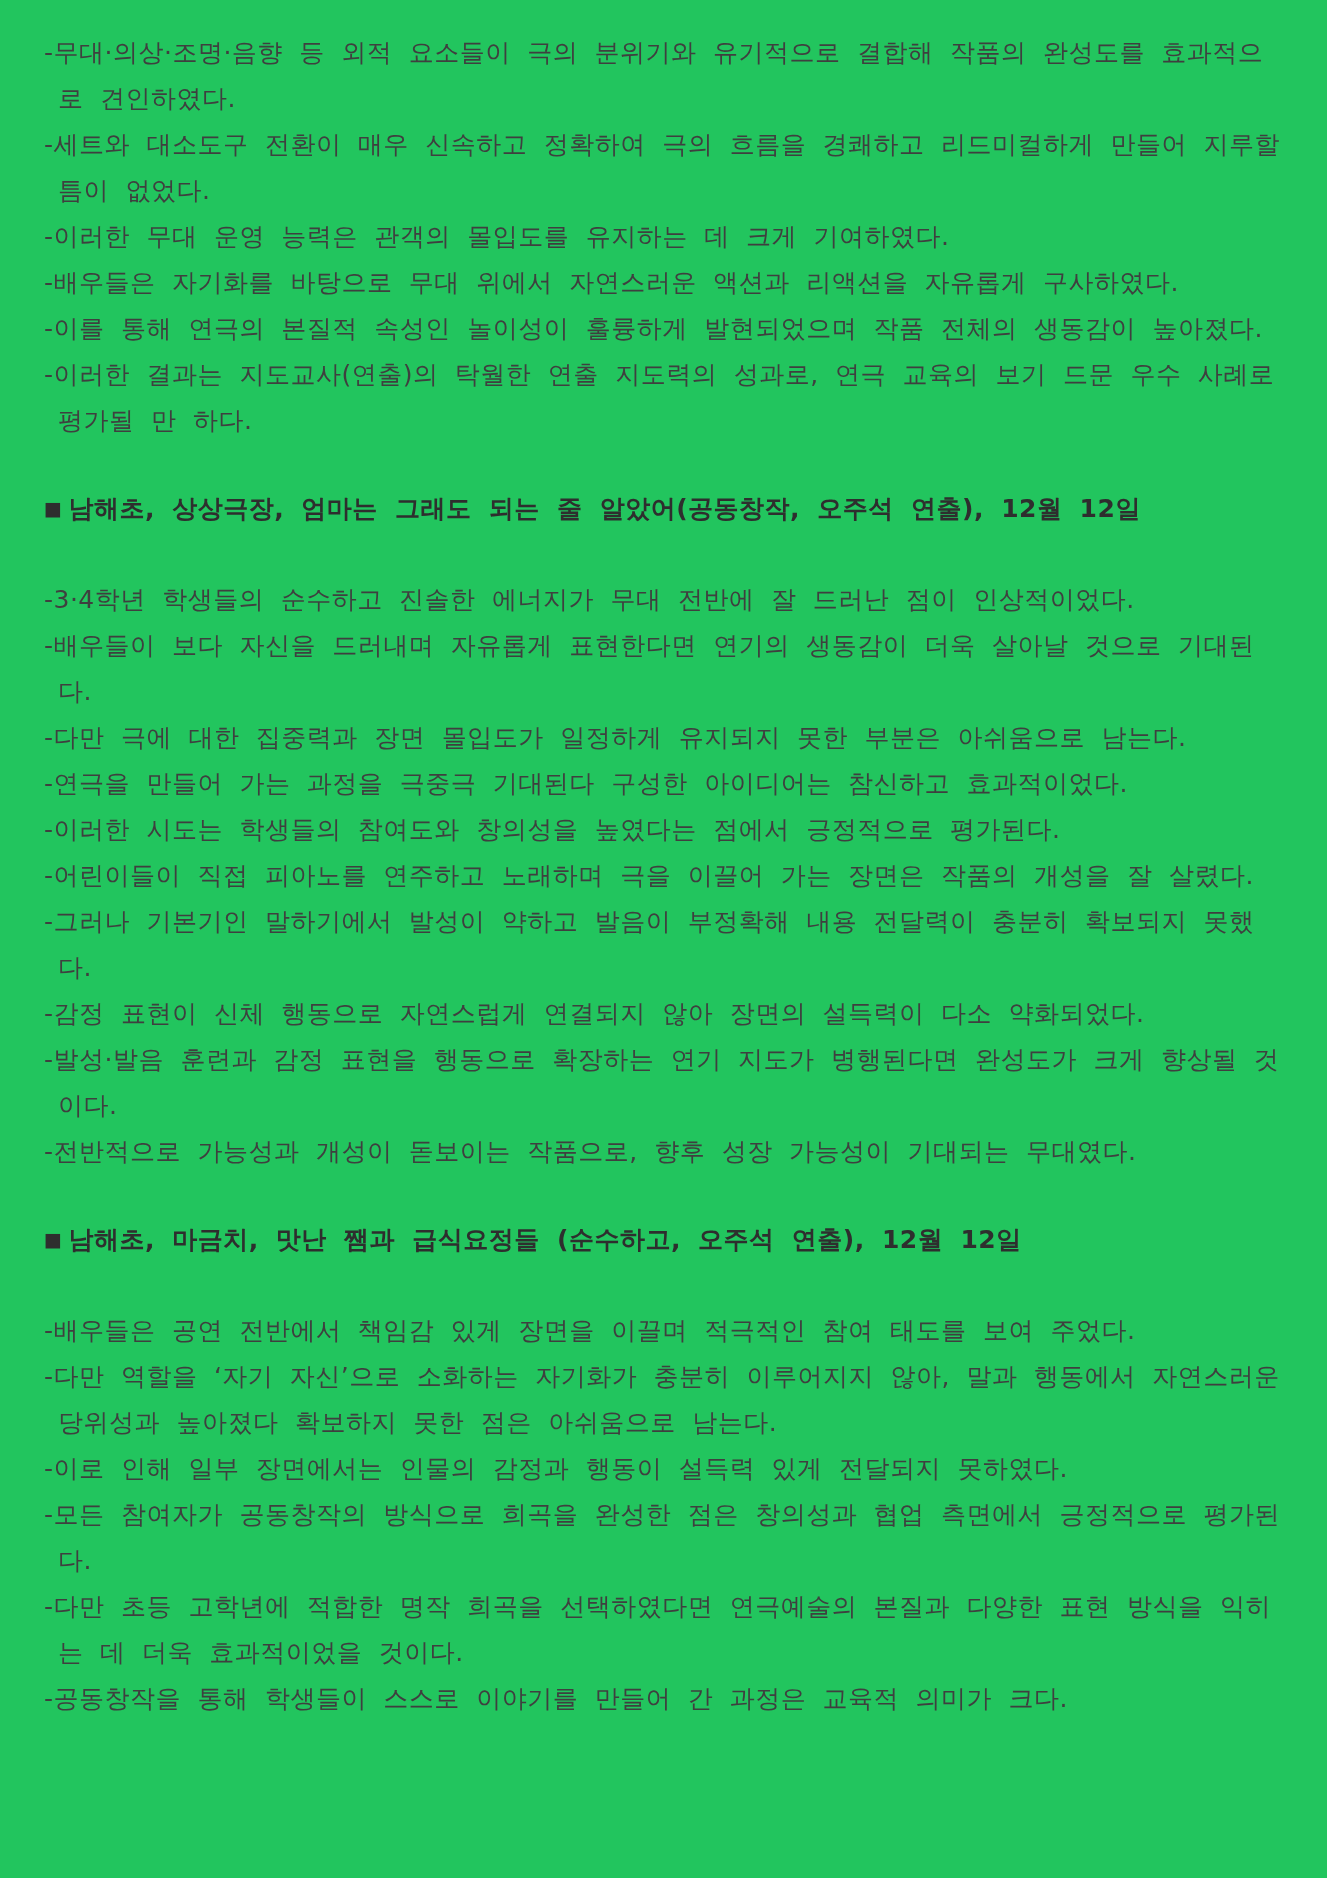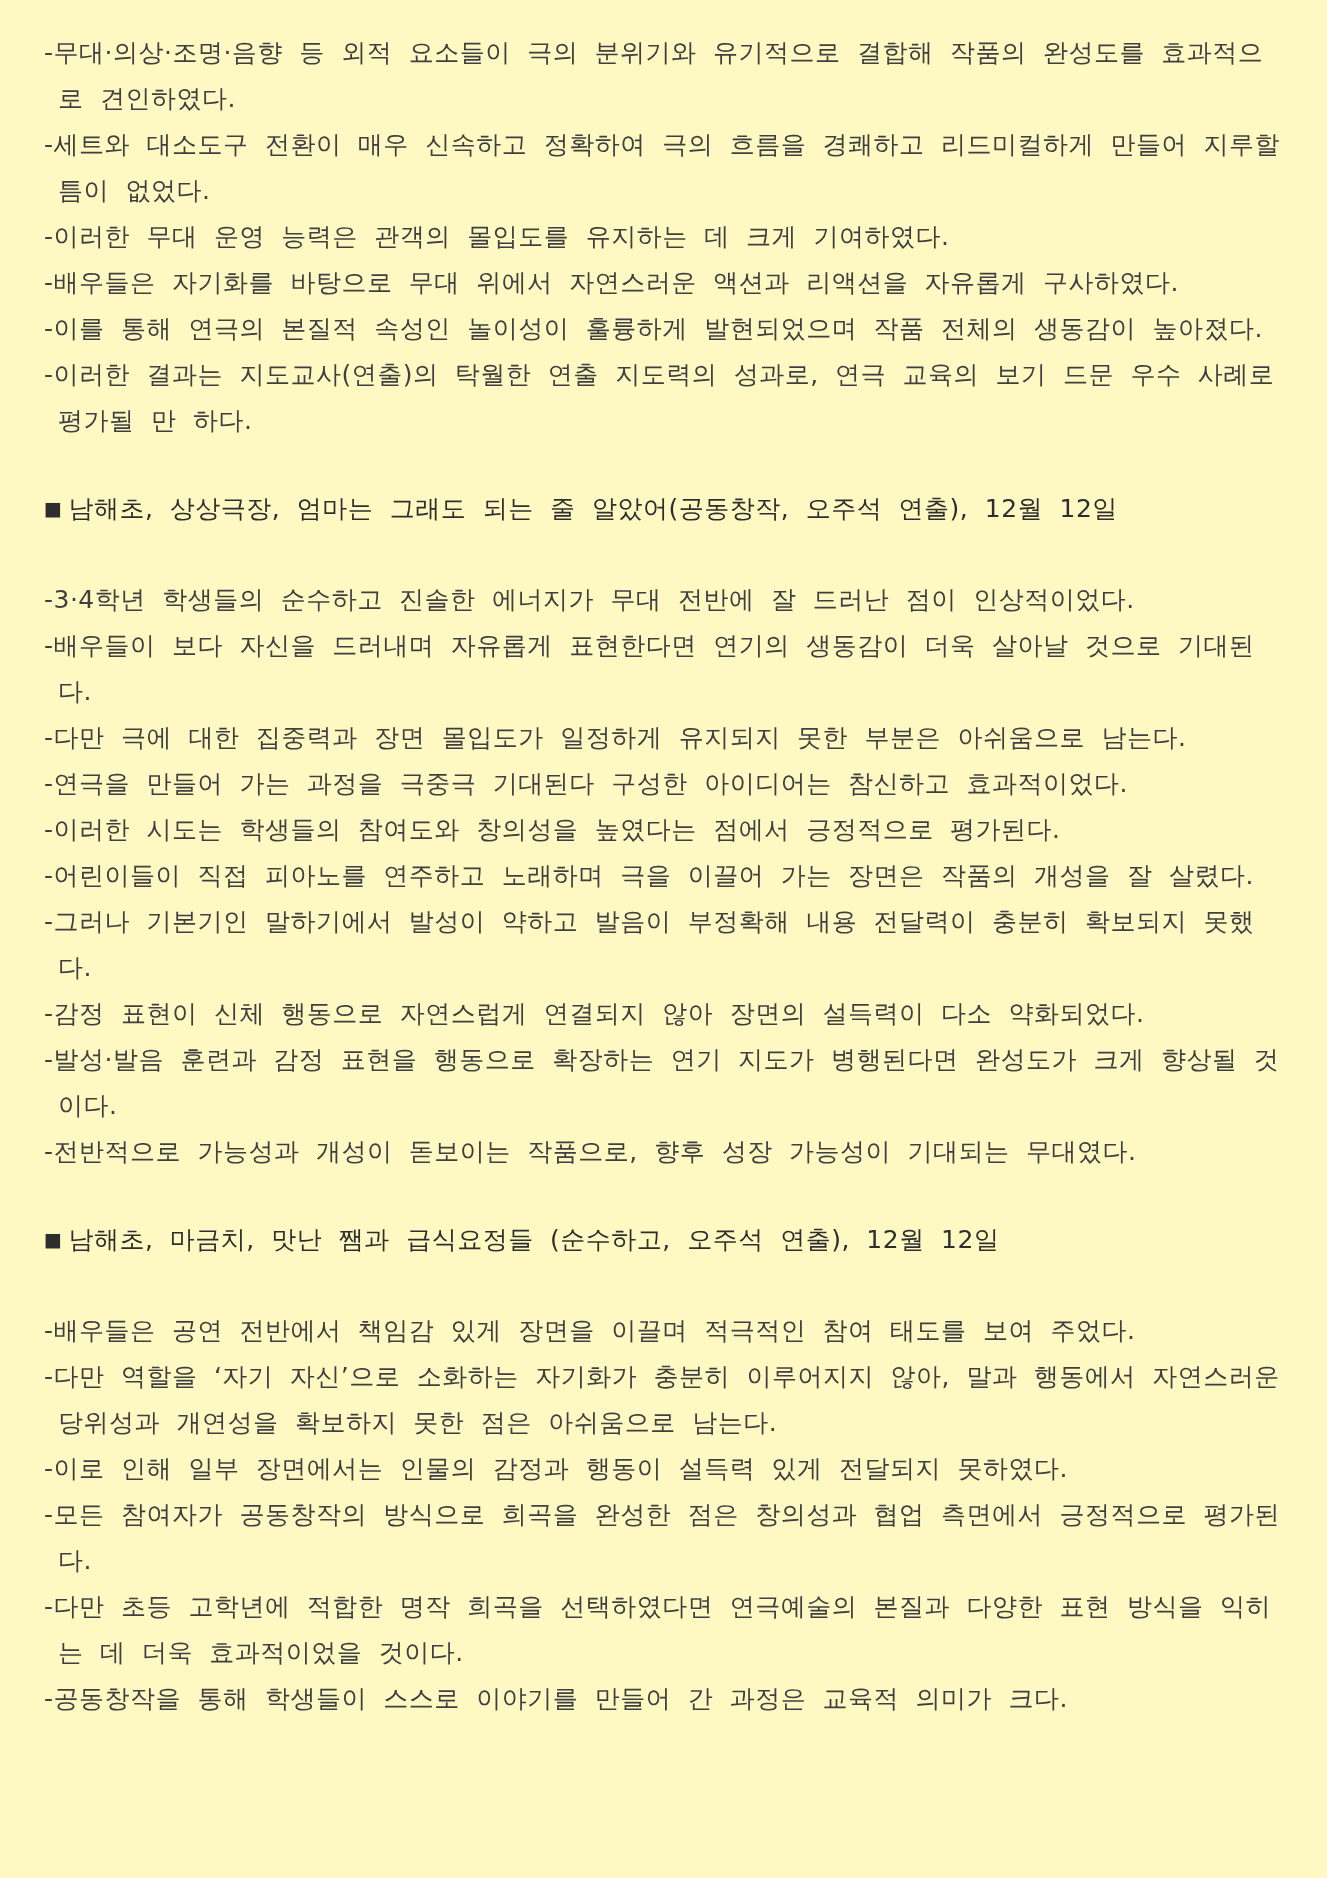--- a/index.html
+++ b/index.html
@@ -4,21 +4,21 @@
 <style>
   html, body {
     margin: 0;
     padding: 0;
     background: #ffffff;
   }
   .page {
     width: 1327px;
     min-height: 1878px;
     box-sizing: border-box;
-    background: #fef9c3;
+    background: #22c55e;
     padding: 30px 40px 20px 44px;
     font-family: "DejaVu Sans", "Liberation Sans", sans-serif;
     color: #3f3f3f;
     font-size: 25px;
     line-height: 46px;
     letter-spacing: 0.5px;
     word-spacing: 8px;
   }
   .bullet {
     margin: 0;
@@ -35,21 +35,21 @@
     display: flex;
     align-items: baseline;
   }
   .marker {
     font-size: 19px;
     margin-right: 6px;
     position: relative;
     top: -2px;
   }
   .heading-text {
-    font-weight: normal;
+    font-weight: bold;
   }
 </style>
 </head>
 <body>
 
 <div class="page">
 
   <p class="bullet">-무대·의상·조명·음향 등 외적 요소들이 극의 분위기와 유기적으로 결합해 작품의 완성도를 효과적으로 견인하였다.</p>
   <p class="bullet">-세트와 대소도구 전환이 매우 신속하고 정확하여 극의 흐름을 경쾌하고 리드미컬하게 만들어 지루할 틈이 없었다.</p>
   <p class="bullet">-이러한 무대 운영 능력은 관객의 몰입도를 유지하는 데 크게 기여하였다.</p>
@@ -72,19 +72,19 @@
   <p class="bullet">-감정 표현이 신체 행동으로 자연스럽게 연결되지 않아 장면의 설득력이 다소 약화되었다.</p>
   <p class="bullet">-발성·발음 훈련과 감정 표현을 행동으로 확장하는 연기 지도가 병행된다면 완성도가 크게 향상될 것이다.</p>
   <p class="bullet">-전반적으로 가능성과 개성이 돋보이는 작품으로, 향후 성장 가능성이 기대되는 무대였다.</p>
 
   <div class="section-heading">
     <span class="marker">■</span>
     <span class="heading-text">남해초, 마금치, 맛난 쨈과 급식요정들 (순수하고, 오주석 연출), 12월 12일</span>
   </div>
 
   <p class="bullet">-배우들은 공연 전반에서 책임감 있게 장면을 이끌며 적극적인 참여 태도를 보여 주었다.</p>
-  <p class="bullet">-다만 역할을 ‘자기 자신’으로 소화하는 자기화가 충분히 이루어지지 않아, 말과 행동에서 자연스러운 당위성과 개연성을 확보하지 못한 점은 아쉬움으로 남는다.</p>
+  <p class="bullet">-다만 역할을 ‘자기 자신’으로 소화하는 자기화가 충분히 이루어지지 않아, 말과 행동에서 자연스러운 당위성과 높아졌다 확보하지 못한 점은 아쉬움으로 남는다.</p>
   <p class="bullet">-이로 인해 일부 장면에서는 인물의 감정과 행동이 설득력 있게 전달되지 못하였다.</p>
   <p class="bullet">-모든 참여자가 공동창작의 방식으로 희곡을 완성한 점은 창의성과 협업 측면에서 긍정적으로 평가된다.</p>
   <p class="bullet">-다만 초등 고학년에 적합한 명작 희곡을 선택하였다면 연극예술의 본질과 다양한 표현 방식을 익히는 데 더욱 효과적이었을 것이다.</p>
   <p class="bullet">-공동창작을 통해 학생들이 스스로 이야기를 만들어 간 과정은 교육적 의미가 크다.</p>
 
 </div>
 
 </body></html>

